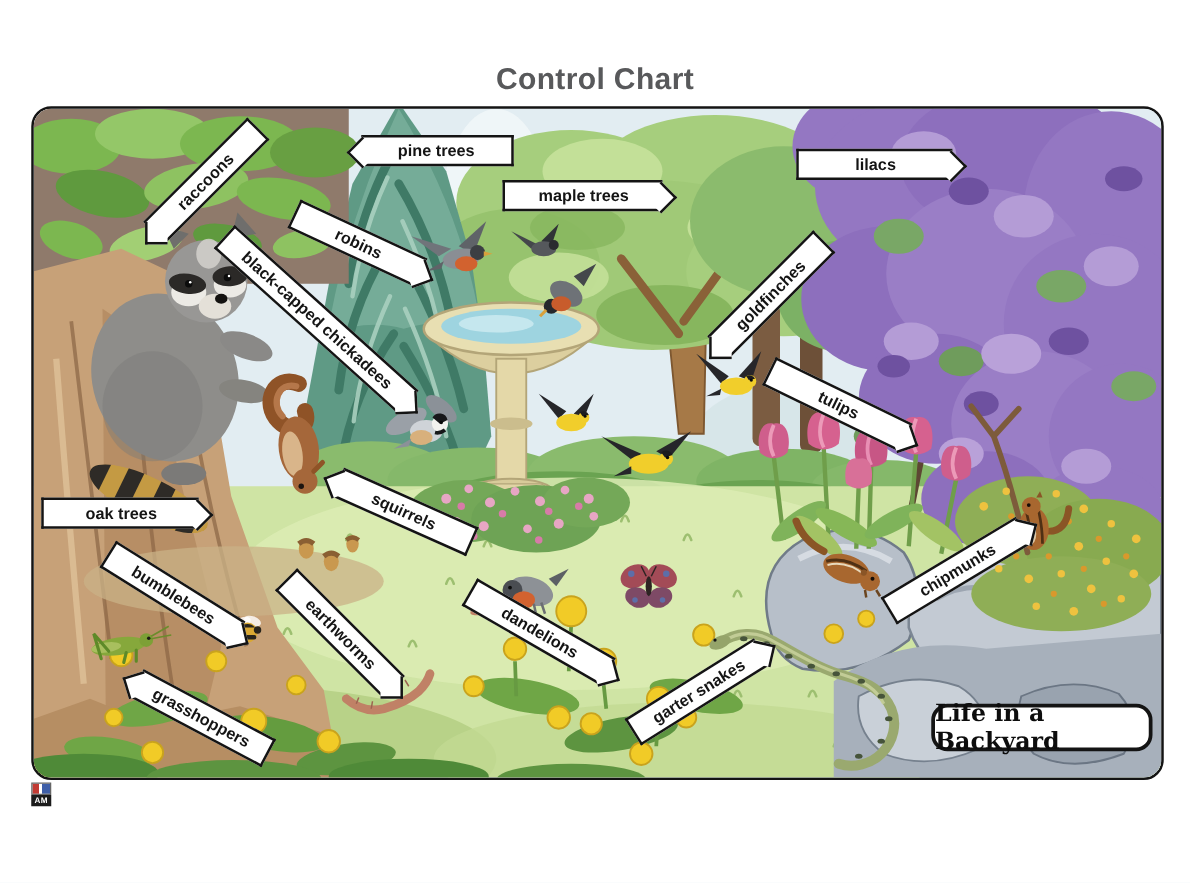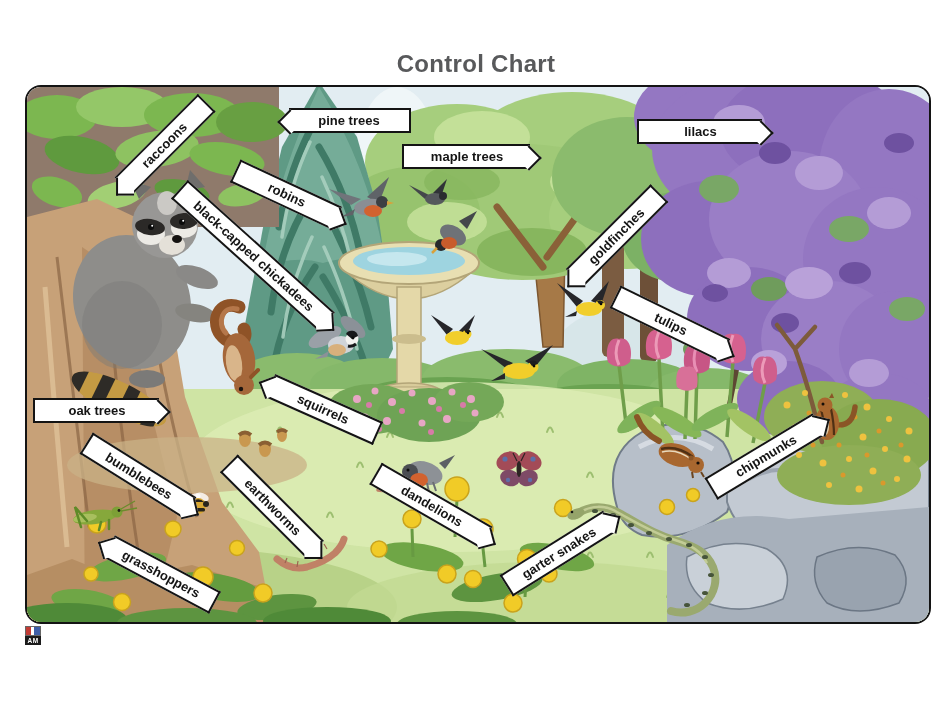--- a/index.html
+++ b/index.html
@@ -585,19 +585,22 @@
     </div>
   <div class="banner tip-right" style="left:497px;top:541px;width:122px;transform:rotate(-32deg);">
       <span class="txt">garter snakes</span>
       <span class="tip"></span>
     </div>
   <div class="banner tip-right" style="left:702px;top:444px;width:126px;transform:rotate(-31deg);">
       <span class="txt">chipmunks</span>
       <span class="tip"></span>
     </div>
 
+  <div class="scene-title">
+      <span>Life in a Backyard</span>
+    </div>
 
   <div class="logo">
     <span class="flag"></span>
     <span class="am">AM</span>
   </div>
 
 </div>
 
 </body></html>

